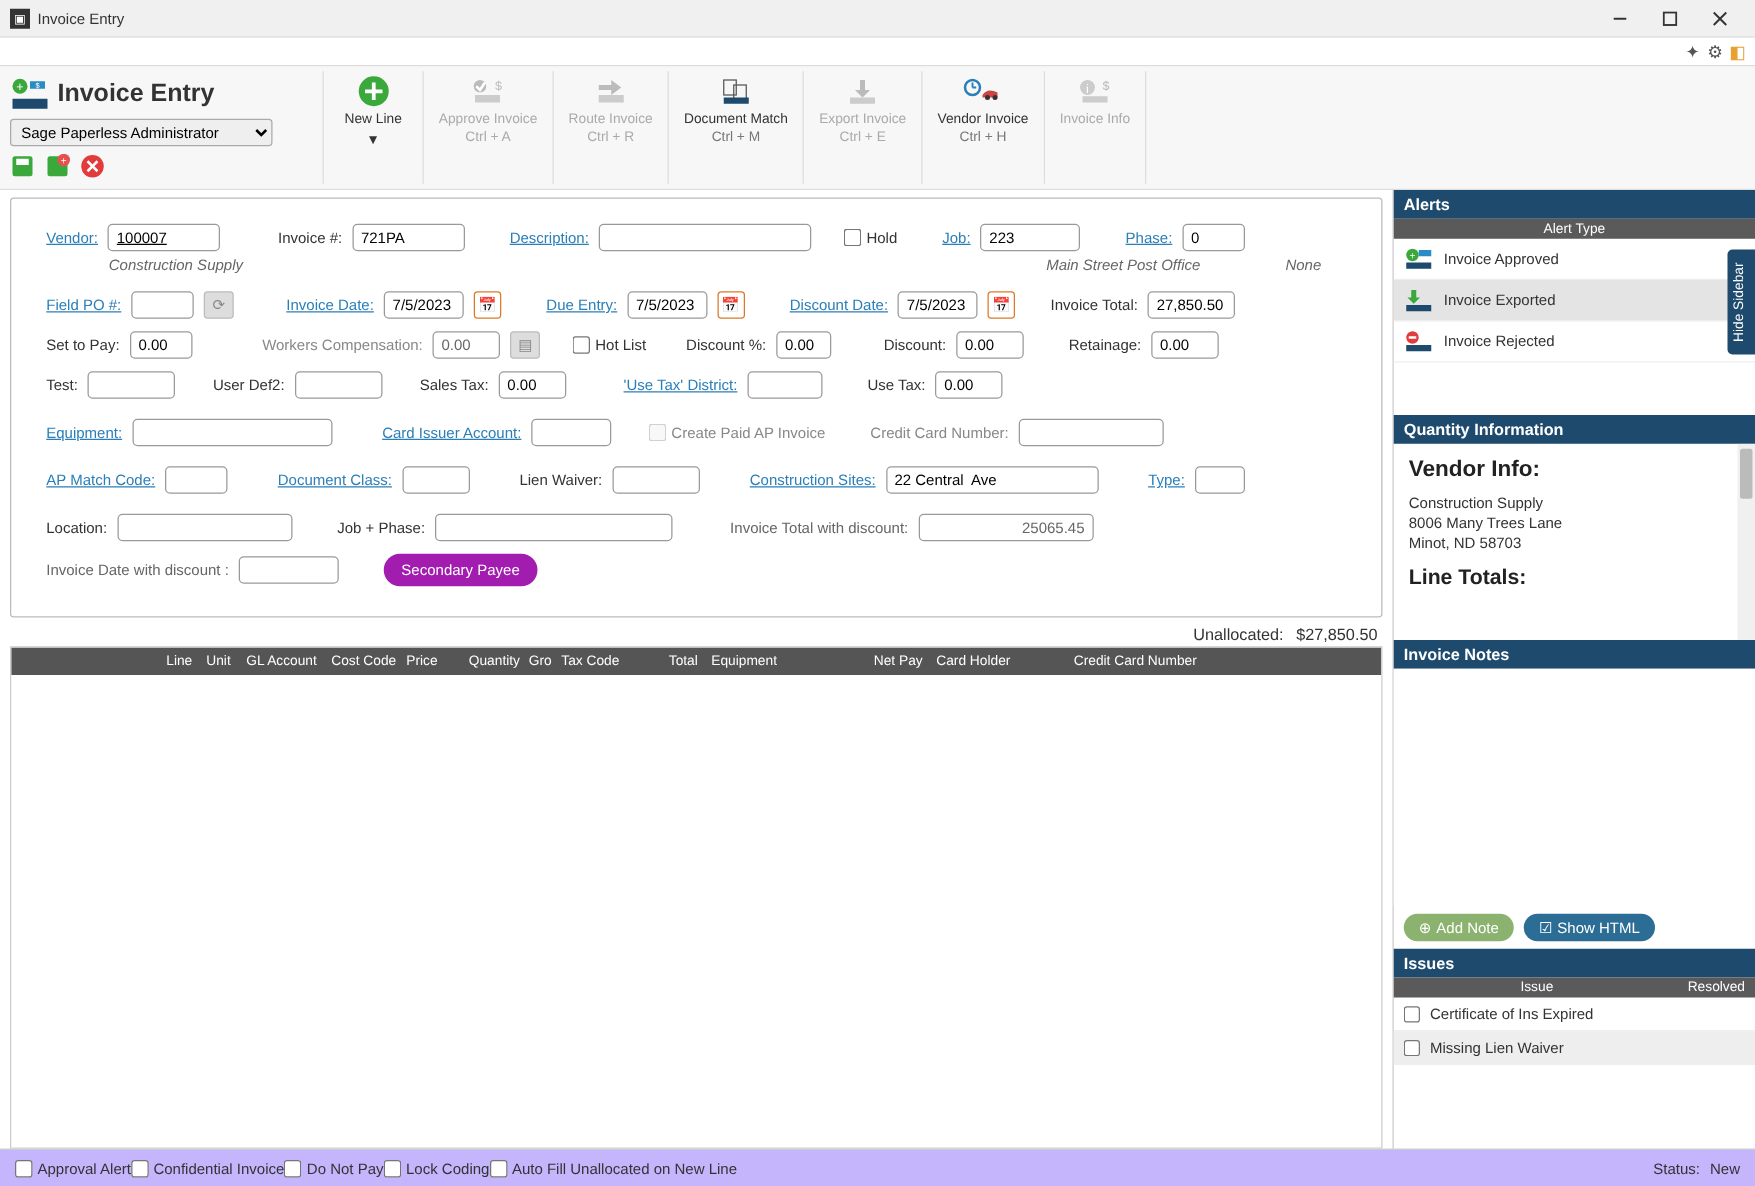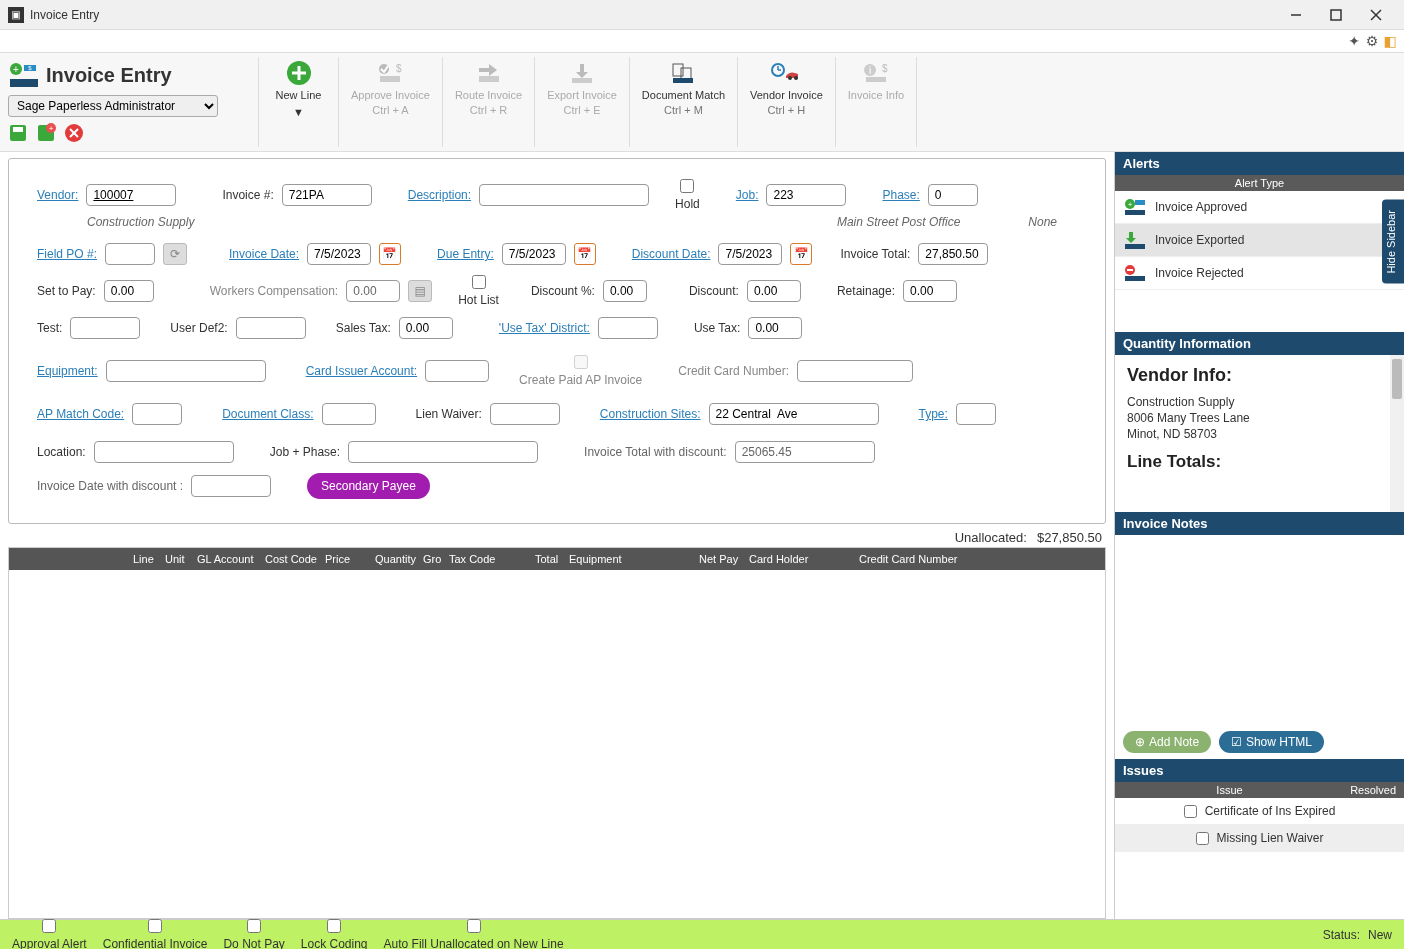--- a/index.html
+++ b/index.html
@@ -27,21 +27,21 @@
 .main-row { display: flex; height: calc(949px - 30px - 22px - 100px - 30px); }
 .left-col { flex: 1; display: flex; flex-direction: column; padding: 6px 8px 0 8px; min-width: 0; }
 .form-panel { border: 1px solid #bbb; border-radius: 3px; padding: 20px 28px 14px 28px; position: relative; }
 .frow { display: flex; align-items: center; gap: 8px; margin-bottom: 10px; flex-wrap: wrap; }
 .lbl { font-size: 12px; color: #333; }
 .lbl.link { color: #2a7fb8; text-decoration: underline; cursor: pointer; }
 input[type=text].fld, .fld { height: 22px; border: 1px solid #999; border-radius: 4px; padding: 0 6px; font-size: 12px; background: #fff; }
 .fld.ro { background: #f0f0f0; color: #666; }
 .fld.sel { background: #cfe6ff; }
 .calbtn { width: 22px; height: 22px; display: inline-flex; align-items: center; justify-content: center; border: 1px solid #d97a2a; background: #fff; border-radius: 3px; color: #d97a2a; font-size: 12px; cursor: pointer; }
-.chk { display: inline-flex; align-items: center; gap: 4px; flex-direction: column; }
+.chk { display: inline-flex; align-items: center; gap: 4px; }
 .chk input { width: 14px; height: 14px; }
 .sub { font-style: italic; color: #666; font-size: 12px; }
 .btn-orange { background: #a21caf; color: #fff; border: none; border-radius: 14px; padding: 6px 14px; font-size: 12px; cursor: pointer; }
 .btn-grey { width: 24px; height: 22px; background: #ddd; border: 1px solid #bbb; border-radius: 3px; display: inline-flex; align-items: center; justify-content: center; color: #888; }
 .unalloc-row { display: flex; justify-content: flex-end; gap: 10px; padding: 6px 4px 2px 0; font-size: 13px; }
 .grid { flex: 1; border: 1px solid #ccc; background: #fff; min-height: 200px; overflow: auto; }
 .grid-hdr { background: #555; color: #fff; display: flex; height: 22px; align-items: center; font-size: 11px; }
 .grid-hdr > div { padding: 0 4px; white-space: nowrap; overflow: hidden; }
 .right-col { width: 290px; display: flex; flex-direction: column; gap: 0; border-left: 1px solid #ccc; }
 .panel { display: flex; flex-direction: column; }
@@ -56,24 +56,24 @@
 .info-body p { font-size: 12px; line-height: 16px; }
 .vscroll { position: absolute; right: 0; top: 0; bottom: 0; width: 14px; background: #f0f0f0; }
 .vscroll .thumb { position: absolute; left: 2px; right: 2px; top: 4px; height: 40px; background: #bbb; border-radius: 2px; }
 .notes-body { flex: 1; background: #fff; min-height: 80px; }
 .notes-foot { display: flex; gap: 8px; padding: 6px 8px; align-items: center; }
 .btn-green { background: #8bb26f; color: #fff; border: none; border-radius: 12px; padding: 4px 12px; font-size: 12px; display: inline-flex; align-items: center; gap: 4px; cursor: pointer; }
 .btn-blue { background: #2c6d95; color: #fff; border: none; border-radius: 12px; padding: 4px 12px; font-size: 12px; display: inline-flex; align-items: center; gap: 4px; cursor: pointer; }
 .issues-hdr { background: #5a5a5a; color: #fff; display: flex; font-size: 11px; padding: 2px 8px; }
 .issues-hdr .c1 { flex: 1; text-align: center; }
 .issues-hdr .c2 { width: 60px; text-align: right; }
-.issue-row { display: flex; align-items: center; gap: 8px; padding: 6px 8px; border-bottom: 1px solid #eee; justify-content: center; }
+.issue-row { display: flex; align-items: center; gap: 8px; padding: 6px 8px; border-bottom: 1px solid #eee; }
 .issue-row.alt { background: #eee; }
 .sidebartab { position: absolute; right: 0; top: 200px; width: 22px; background: #1e4a6d; color: #fff; writing-mode: vertical-rl; transform: rotate(180deg); padding: 10px 3px; font-size: 11px; border-radius: 0 4px 4px 0; cursor: pointer; }
-.statusbar { height: 30px; border-top: 1px solid #ccc; display: flex; align-items: center; padding: 0 12px; gap: 16px; background: #bef264; }
+.statusbar { height: 30px; border-top: 1px solid #ccc; display: flex; align-items: center; padding: 0 12px; background: #c4b5fd; }
 .statusbar .right { margin-left: auto; display: flex; gap: 8px; }
 svg { display: block; }
 </style>
 </head>
 <body>
 
 <div class="titlebar">
   <span class="app-icon">▣</span>
   <span class="title">Invoice Entry</span>
   <div class="winbtn">
@@ -167,40 +167,40 @@
   <div class="ribbon-group disabled">
     <div class="ricon">
         <svg width="28" height="22">
           <path d="M4 6 L14 6 L14 2 L22 8 L14 14 L14 10 L4 10 Z" fill="#bbb"></path>
           <rect x="4" y="14" width="20" height="6" fill="#ccc"></rect>
         </svg>
       </div>
     <div class="lbl">Route Invoice</div>
     <div class="sc">Ctrl + R</div>
   </div>
-  <div class="ribbon-group disabled">
-    <div class="ricon">
-        <svg width="28" height="22">
-          <path d="M12 2 L12 10 L8 10 L14 16 L20 10 L16 10 L16 2 Z" fill="#bbb"></path>
-          <rect x="4" y="16" width="20" height="5" fill="#ccc"></rect>
-        </svg>
-      </div>
-    <div class="lbl">Export Invoice</div>
-    <div class="sc">Ctrl + E</div>
-  </div>
   <div class="ribbon-group">
     <div class="ricon">
         <svg width="28" height="22">
           <rect x="4" y="2" width="10" height="12" fill="none" stroke="#555"></rect>
           <rect x="12" y="6" width="10" height="12" fill="none" stroke="#555"></rect>
           <rect x="4" y="16" width="20" height="5" fill="#1e4a6d"></rect>
         </svg>
       </div>
     <div class="lbl"><span>Document Match</span></div>
     <div class="sc">Ctrl + M</div>
+  </div>
+  <div class="ribbon-group disabled">
+    <div class="ricon">
+        <svg width="28" height="22">
+          <path d="M12 2 L12 10 L8 10 L14 16 L20 10 L16 10 L16 2 Z" fill="#bbb"></path>
+          <rect x="4" y="16" width="20" height="5" fill="#ccc"></rect>
+        </svg>
+      </div>
+    <div class="lbl">Export Invoice</div>
+    <div class="sc">Ctrl + E</div>
   </div>
   <div class="ribbon-group">
     <div class="ricon">
         <svg width="32" height="22">
           <circle cx="8" cy="8" r="6" fill="none" stroke="#2a7fb8" stroke-width="2"></circle>
           <line x1="8" y1="8" x2="8" y2="4" stroke="#2a7fb8" stroke-width="1.5"></line>
           <line x1="8" y1="8" x2="11" y2="8" stroke="#2a7fb8" stroke-width="1.5"></line>
           <path d="M16 14 Q20 8 28 12 L28 16 L16 16 Z" fill="#c44"></path>
           <circle cx="20" cy="16" r="2" fill="#333"></circle>
           <circle cx="26" cy="16" r="2" fill="#333"></circle>
@@ -350,21 +350,21 @@
       </div>
 
       <div class="frow" style="margin-top:16px">
         <span class="lbl">Location:</span>
         <input type="text" class="fld" style="width: 140px;">
         <span style="width:20px"></span>
         <span class="lbl">Job + Phase:</span>
         <input type="text" class="fld" style="width: 190px;">
         <span style="width:30px"></span>
         <span class="lbl" style="color:#666">Invoice Total with discount:</span>
-        <input type="text" class="fld ro" style="width: 140px;" value="25065.45">
+        <input type="text" class="fld ro" style="width: 140px; text-align: right;" value="25065.45">
       </div>
 
       <div class="frow">
         <span class="lbl" style="color:#666">Invoice Date with discount :</span>
         <input type="text" class="fld ro" style="width: 80px;">
         <span style="width:20px"></span>
         <button class="btn-orange">Secondary Payee</button>
       </div>
     </div>
 

